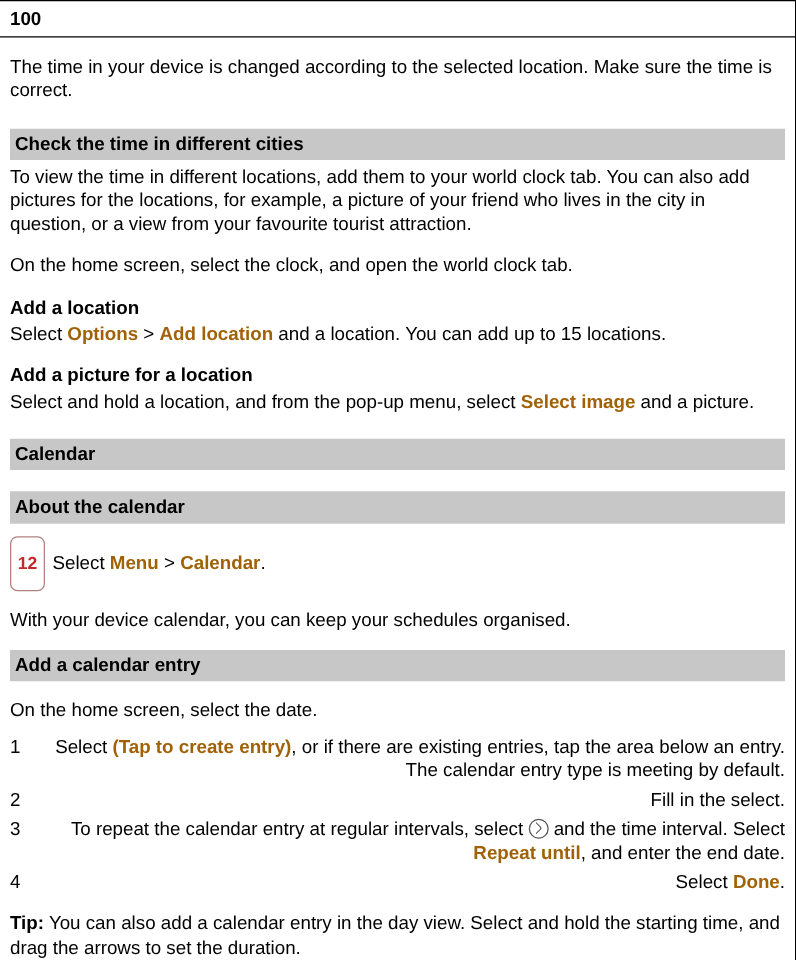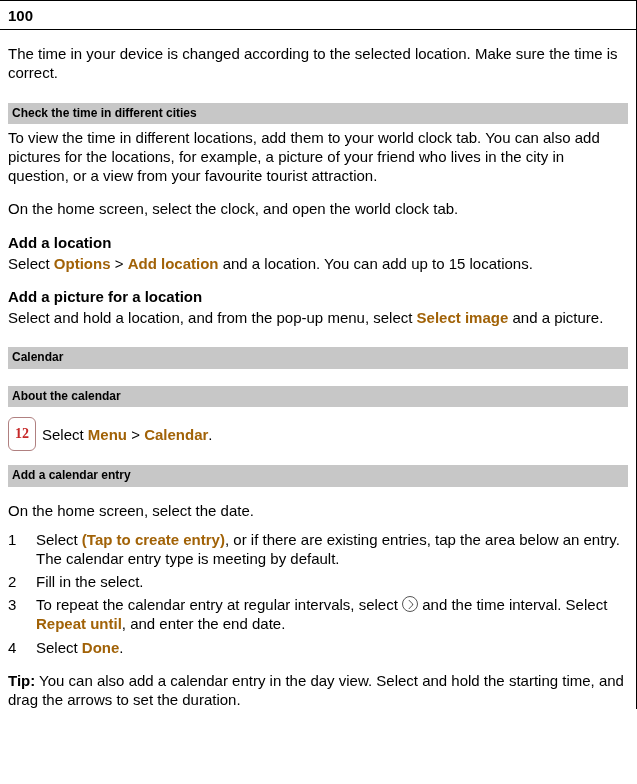--- a/index.html
+++ b/index.html
@@ -26,47 +26,47 @@
     font-size: 15px;
     gap: 10px;
   }
   .content { padding: 0 8px; }
   .para { margin-top: 14px; }
   .section-bar {
     margin-top: 20px;
     background: #c7c7c7;
     padding: 3px 4px 3px 4px;
     font-weight: 700;
-    font-size: 12px;
+    font-size: 15px;
   }
   .section-bar.tight { margin-top: 17px; }
   .subhead { font-weight: 700; margin-top: 14px; }
   .runbold { font-weight: 700; color: #a16207; }
   .icon-row { display: flex; align-items: center; gap: 6px; margin-top: 10px; }
   .cal-icon {
-    width: 28px; height: 34px;
+    width: 28px; height: 44px;
     border: 1px solid #b08080;
     border-radius: 6px;
     display: flex; align-items: center; justify-content: center;
     font-weight: 700; color: #c62828;
     font-size: 14px;
     background: #fff;
     flex-shrink: 0;
-    font-family: Liberation Serif, serif;
   }
   ol.steps {
     list-style: none;
     margin-top: 10px;
     counter-reset: step;
   }
   ol.steps li {
     counter-increment: step;
     padding-left: 28px;
     position: relative;
     margin-top: 4px;
+    text-align: right;
   }
   ol.steps li::before {
     content: counter(step);
     position: absolute;
     left: 0;
     top: 0;
   }
   .inline-icon {
     display: inline-flex;
     width: 16px; height: 16px;
@@ -115,20 +115,21 @@
 
     <div class="icon-row">
       <div class="cal-icon">
           <span>12</span>
         </div>
       <div>
         <span>Select </span><span class="runbold">Menu</span><span> &gt; </span><span class="runbold">Calendar</span><span>.</span>
       </div>
     </div>
 
+    <p class="para">With your device calendar, you can keep your schedules organised.</p>
 
     <div class="section-bar" style="margin-top:14px">Add a calendar entry</div>
     <p class="para">On the home screen, select the date.</p>
 
     <ol class="steps">
       <li>
         <span>Select </span><span class="runbold">(Tap to create entry)</span><span>, or if there are existing entries, tap the area below an entry. The calendar entry type is meeting by default.</span>
       </li>
       <li>Fill in the select.</li>
       <li>

